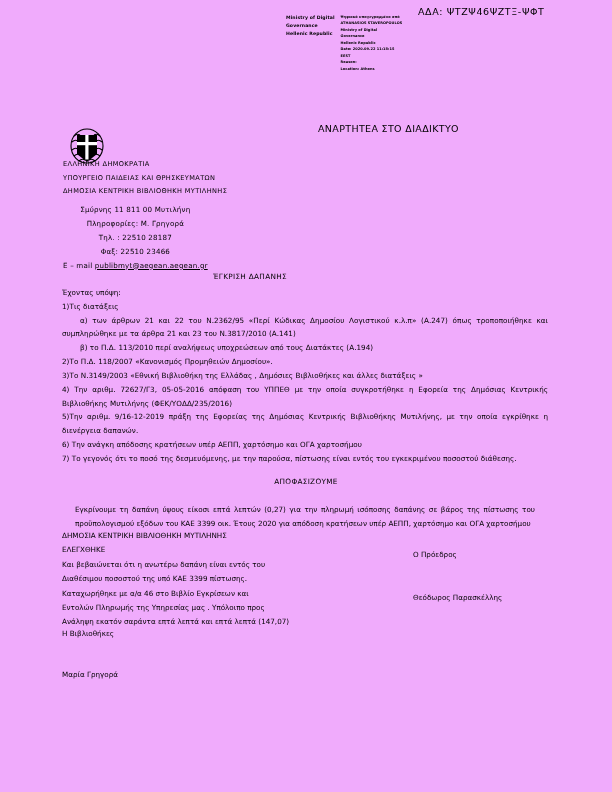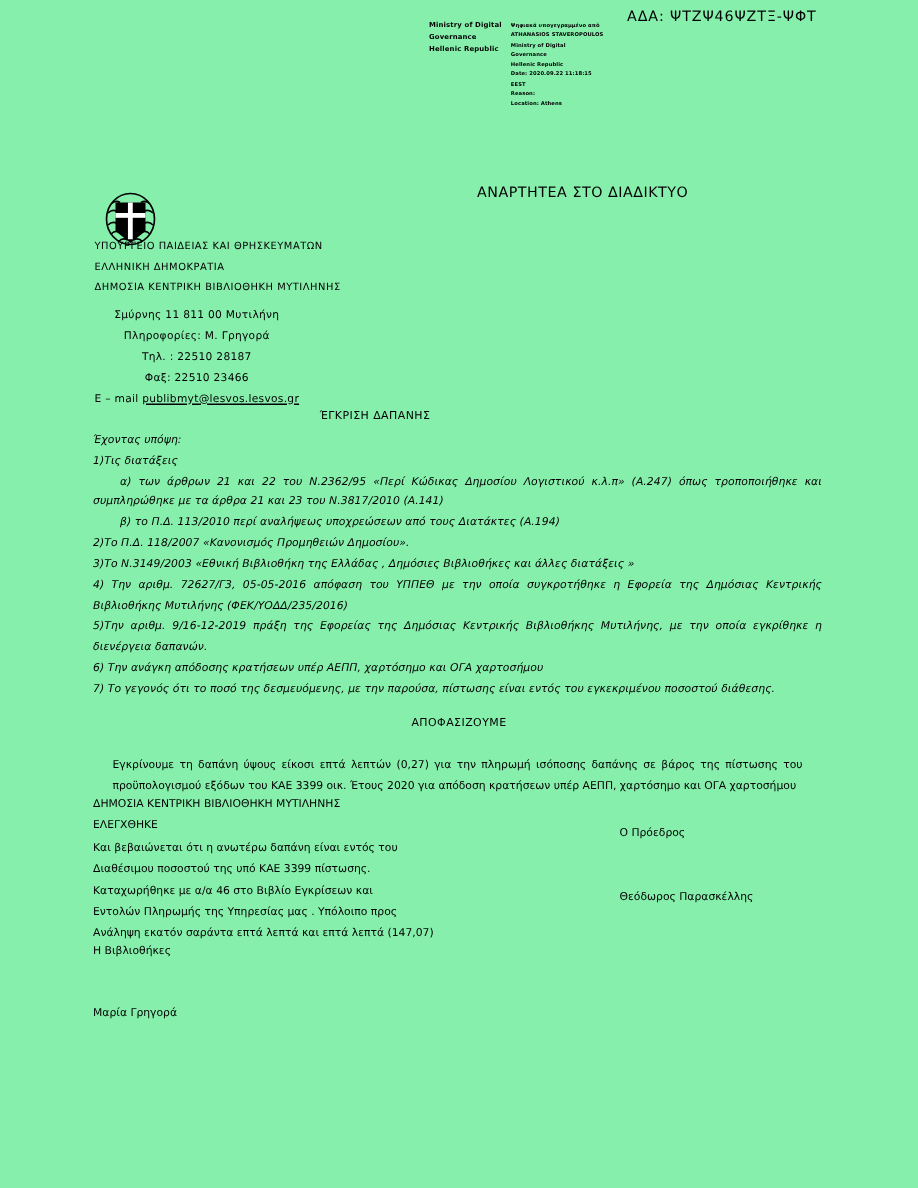--- a/index.html
+++ b/index.html
@@ -7,21 +7,21 @@
     padding: 0;
     background: #ffffff;
   }
   body {
     font-family: "DejaVu Sans", sans-serif;
   }
   #page {
     position: relative;
     width: 612px;
     height: 792px;
-    background: #86efac;
+    background: #f0abfc;
     overflow: hidden;
     box-sizing: border-box;
   }
 
   
   .ada-code {
     position: absolute;
     left: 418px;
     top: 6px;
     font-size: 9.5px;
@@ -116,21 +116,21 @@
   .body-block {
     position: absolute;
     left: 62px;
     top: 286px;
     width: 486px;
     font-size: 7.2px;
     line-height: 1.92;
     letter-spacing: 0.05px;
     text-align: justify;
   }
-  .body-block p { margin: 0; font-style: italic; }
+  .body-block p { margin: 0; }
   .indent-a { text-indent: 18px; }
 
   .apofasizoume {
     position: absolute;
     left: 0;
     top: 477px;
     width: 612px;
     text-align: center;
     font-size: 7.3px;
     letter-spacing: 0.3px;
@@ -209,33 +209,33 @@
                M32 10 q-3 -3 -6 -1 M34 16 q-3 -3 -6 -1 M34 24 q-3 -3 -6 -1 M32 30 q-3 -3 -6 -1 M27 35 q-3 -3 -6 -1"></path>
     </g>
     <rect x="9" y="9" width="20" height="19" fill="#000"></rect>
     <rect x="17.3" y="9" width="3.2" height="19" fill="#fff"></rect>
     <rect x="9" y="16" width="20" height="3.2" fill="#fff"></rect>
     <path d="M9 28 L19 36 L29 28 Z" fill="#000"></path>
     <path d="M17.3 28 L17.3 33.5 L20.5 33.5 L20.5 28 Z" fill="#fff"></path>
   </svg>
 
   <div class="org-lines">
+    <div>ΕΛΛΗΝΙΚΗ ΔΗΜΟΚΡΑΤΙΑ</div>
     <div>ΥΠΟΥΡΓΕΙΟ ΠΑΙΔΕΙΑΣ ΚΑΙ ΘΡΗΣΚΕΥΜΑΤΩΝ</div>
-    <div>ΕΛΛΗΝΙΚΗ ΔΗΜΟΚΡΑΤΙΑ</div>
     <div>ΔΗΜΟΣΙΑ ΚΕΝΤΡΙΚΗ ΒΙΒΛΙΟΘΗΚΗ ΜΥΤΙΛΗΝΗΣ</div>
   </div>
 
 
   <div class="contact-lines">
     <div>Σμύρνης 11 811 00 Μυτιλήνη</div>
     <div>Πληροφορίες: Μ. Γρηγορά</div>
     <div>Τηλ. :  22510 28187</div>
     <div>Φαξ:  22510 23466</div>
     <div>
-      <span>E – mail </span><span class="mail">publibmyt@lesvos.lesvos.gr</span>
+      <span>E – mail </span><span class="mail">publibmyt@aegean.aegean.gr</span>
     </div>
   </div>
 
   <div class="doc-title">ΈΓΚΡΙΣΗ ΔΑΠΑΝΗΣ</div>
 
   <div class="body-block">
     <p>Έχοντας υπόψη:</p>
     <p>1)Τις διατάξεις</p>
     <p class="indent-a">α) των άρθρων 21 και 22 του   Ν.2362/95 «Περί Κώδικας Δημοσίου Λογιστικού κ.λ.π» (Α.247) όπως τροποποιήθηκε και συμπληρώθηκε με τα άρθρα 21 και 23 του Ν.3817/2010 (Α.141)</p>
     <p class="indent-a">β) το Π.Δ. 113/2010 περί αναλήψεως υποχρεώσεων από τους Διατάκτες (Α.194)</p>

